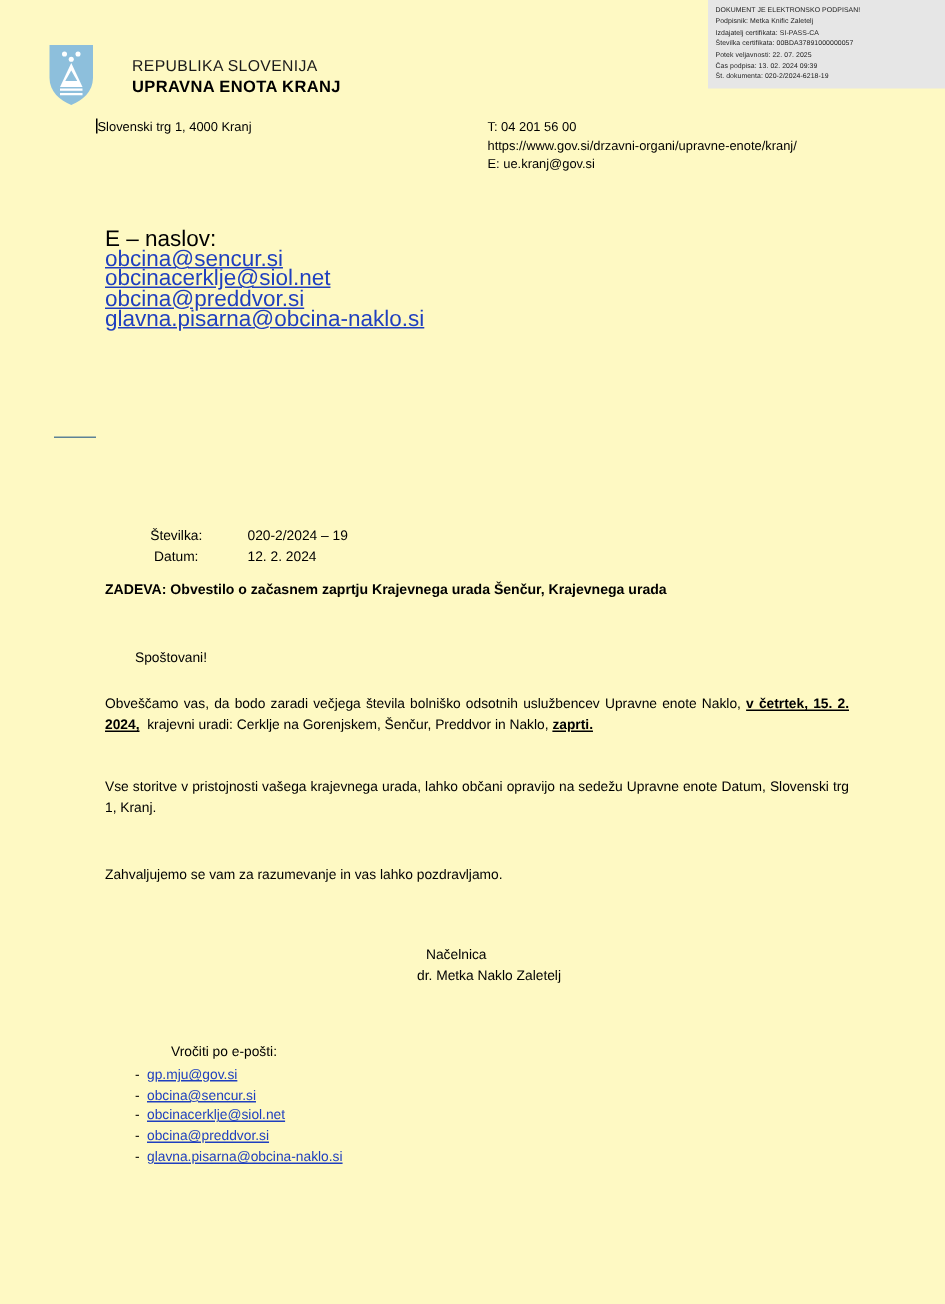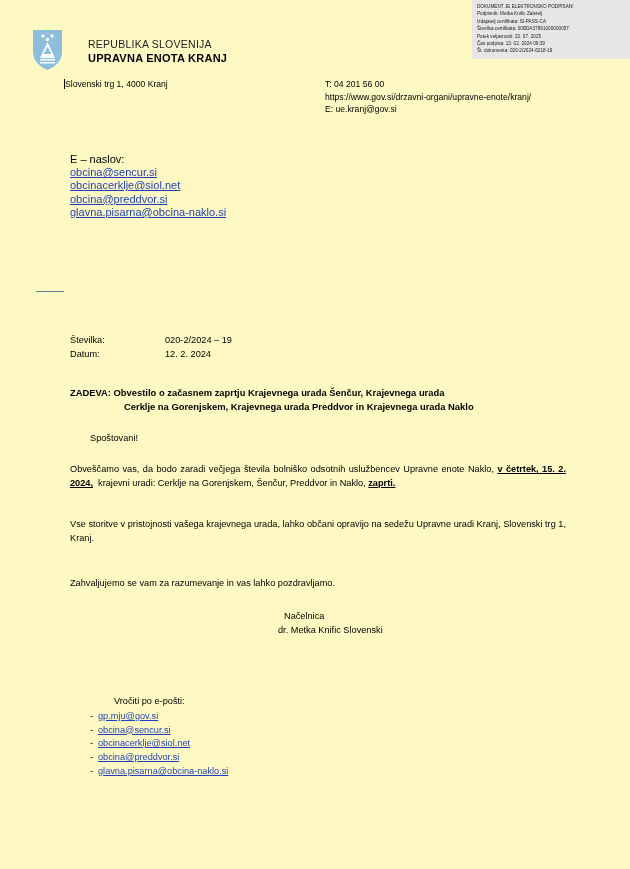--- a/index.html
+++ b/index.html
@@ -97,21 +97,21 @@
     line-height: 12.6px;
     color: #000;
     white-space: nowrap;
   }
 
   
   .recipients {
     position: absolute;
     left: 70px;
     top: 153px;
-    font-size: 11px;
+    font-size: 15px;
     line-height: 13.2px;
   }
   .recipients .rec-title { color: #000; }
   .link {
     color: #1f3fbf;
     text-decoration: underline;
   }
 
   
   .divider {
@@ -120,23 +120,24 @@
     top: 291px;
     width: 28px;
     height: 0;
     border-top: 1.4px solid #5d8296;
   }
 
   
   .ref-block {
     position: absolute;
     left: 70px;
-    top: 333px;
+    top: 350px;
     font-size: 9.2px;
     line-height: 14px;
+    text-align: center;
   }
   .ref-row { display: flex; }
   .ref-label { width: 95px; }
 
   
   .subject {
     position: absolute;
     left: 70px;
     top: 386px;
     width: 496px;
@@ -165,21 +166,21 @@
   }
 
   
   .signature {
     position: absolute;
     left: 278px;
     top: 609px;
     font-size: 9.2px;
     line-height: 14.4px;
   }
-  .sig-title { padding-left: 6px; }
+  .sig-title { padding-left: 6px; margin-top: 20px; }
 
   
   .delivery {
     position: absolute;
     left: 70px;
     top: 695px;
     font-size: 9.2px;
     line-height: 13.8px;
   }
   .delivery-title { margin-bottom: 1px; margin-left: 44px; }
@@ -248,34 +249,33 @@
       <span>020-2/2024 – 19</span>
     </div>
     <div class="ref-row">
       <span class="ref-label">Datum:</span>
       <span>12. 2. 2024</span>
     </div>
   </div>
 
   <div class="subject">
     <div>ZADEVA: Obvestilo o začasnem zaprtju Krajevnega urada Šenčur,  Krajevnega urada</div>
-    <div class="subject-l2">Cerklje na Gorenjskem, Krajevnega urada Preddvor in Krajevnega urada Naklo</div>
   </div>
 
   <div class="body-text p-greeting">Spoštovani!</div>
 
   <div class="body-text p-main"><span>Obveščamo vas, da bodo zaradi večjega števila bolniško odsotnih uslužbencev Upravne enote Naklo,</span> <span class="bold-underline">v četrtek, 15. 2. 2024,</span>&nbsp; <span>krajevni uradi: Cerklje na Gorenjskem, Šenčur, Preddvor in Naklo,</span> <span class="bold-underline">zaprti.</span></div>
 
-  <div class="body-text p-services">Vse storitve v pristojnosti vašega krajevnega urada, lahko občani opravijo na sedežu Upravne uradi Kranj, Slovenski trg 1, Kranj.</div>
+  <div class="body-text p-services">Vse storitve v pristojnosti vašega krajevnega urada, lahko občani opravijo na sedežu Upravne enote Datum, Slovenski trg 1, Kranj.</div>
 
   <div class="body-text p-thanks">Zahvaljujemo se vam za razumevanje in vas lahko pozdravljamo.</div>
 
   <div class="signature">
     <div class="sig-title">Načelnica</div>
-    <div>dr. Metka Knific Slovenski</div>
+    <div>dr. Metka Naklo Zaletelj</div>
   </div>
 
   <div class="delivery">
     <div class="delivery-title">Vročiti po e-pošti:</div>
     <div class="delivery-row">
       <span class="delivery-dash">-</span>
       <span class="link">gp.mju@gov.si</span>
     </div>
     <div class="delivery-row">
       <span class="delivery-dash">-</span>

